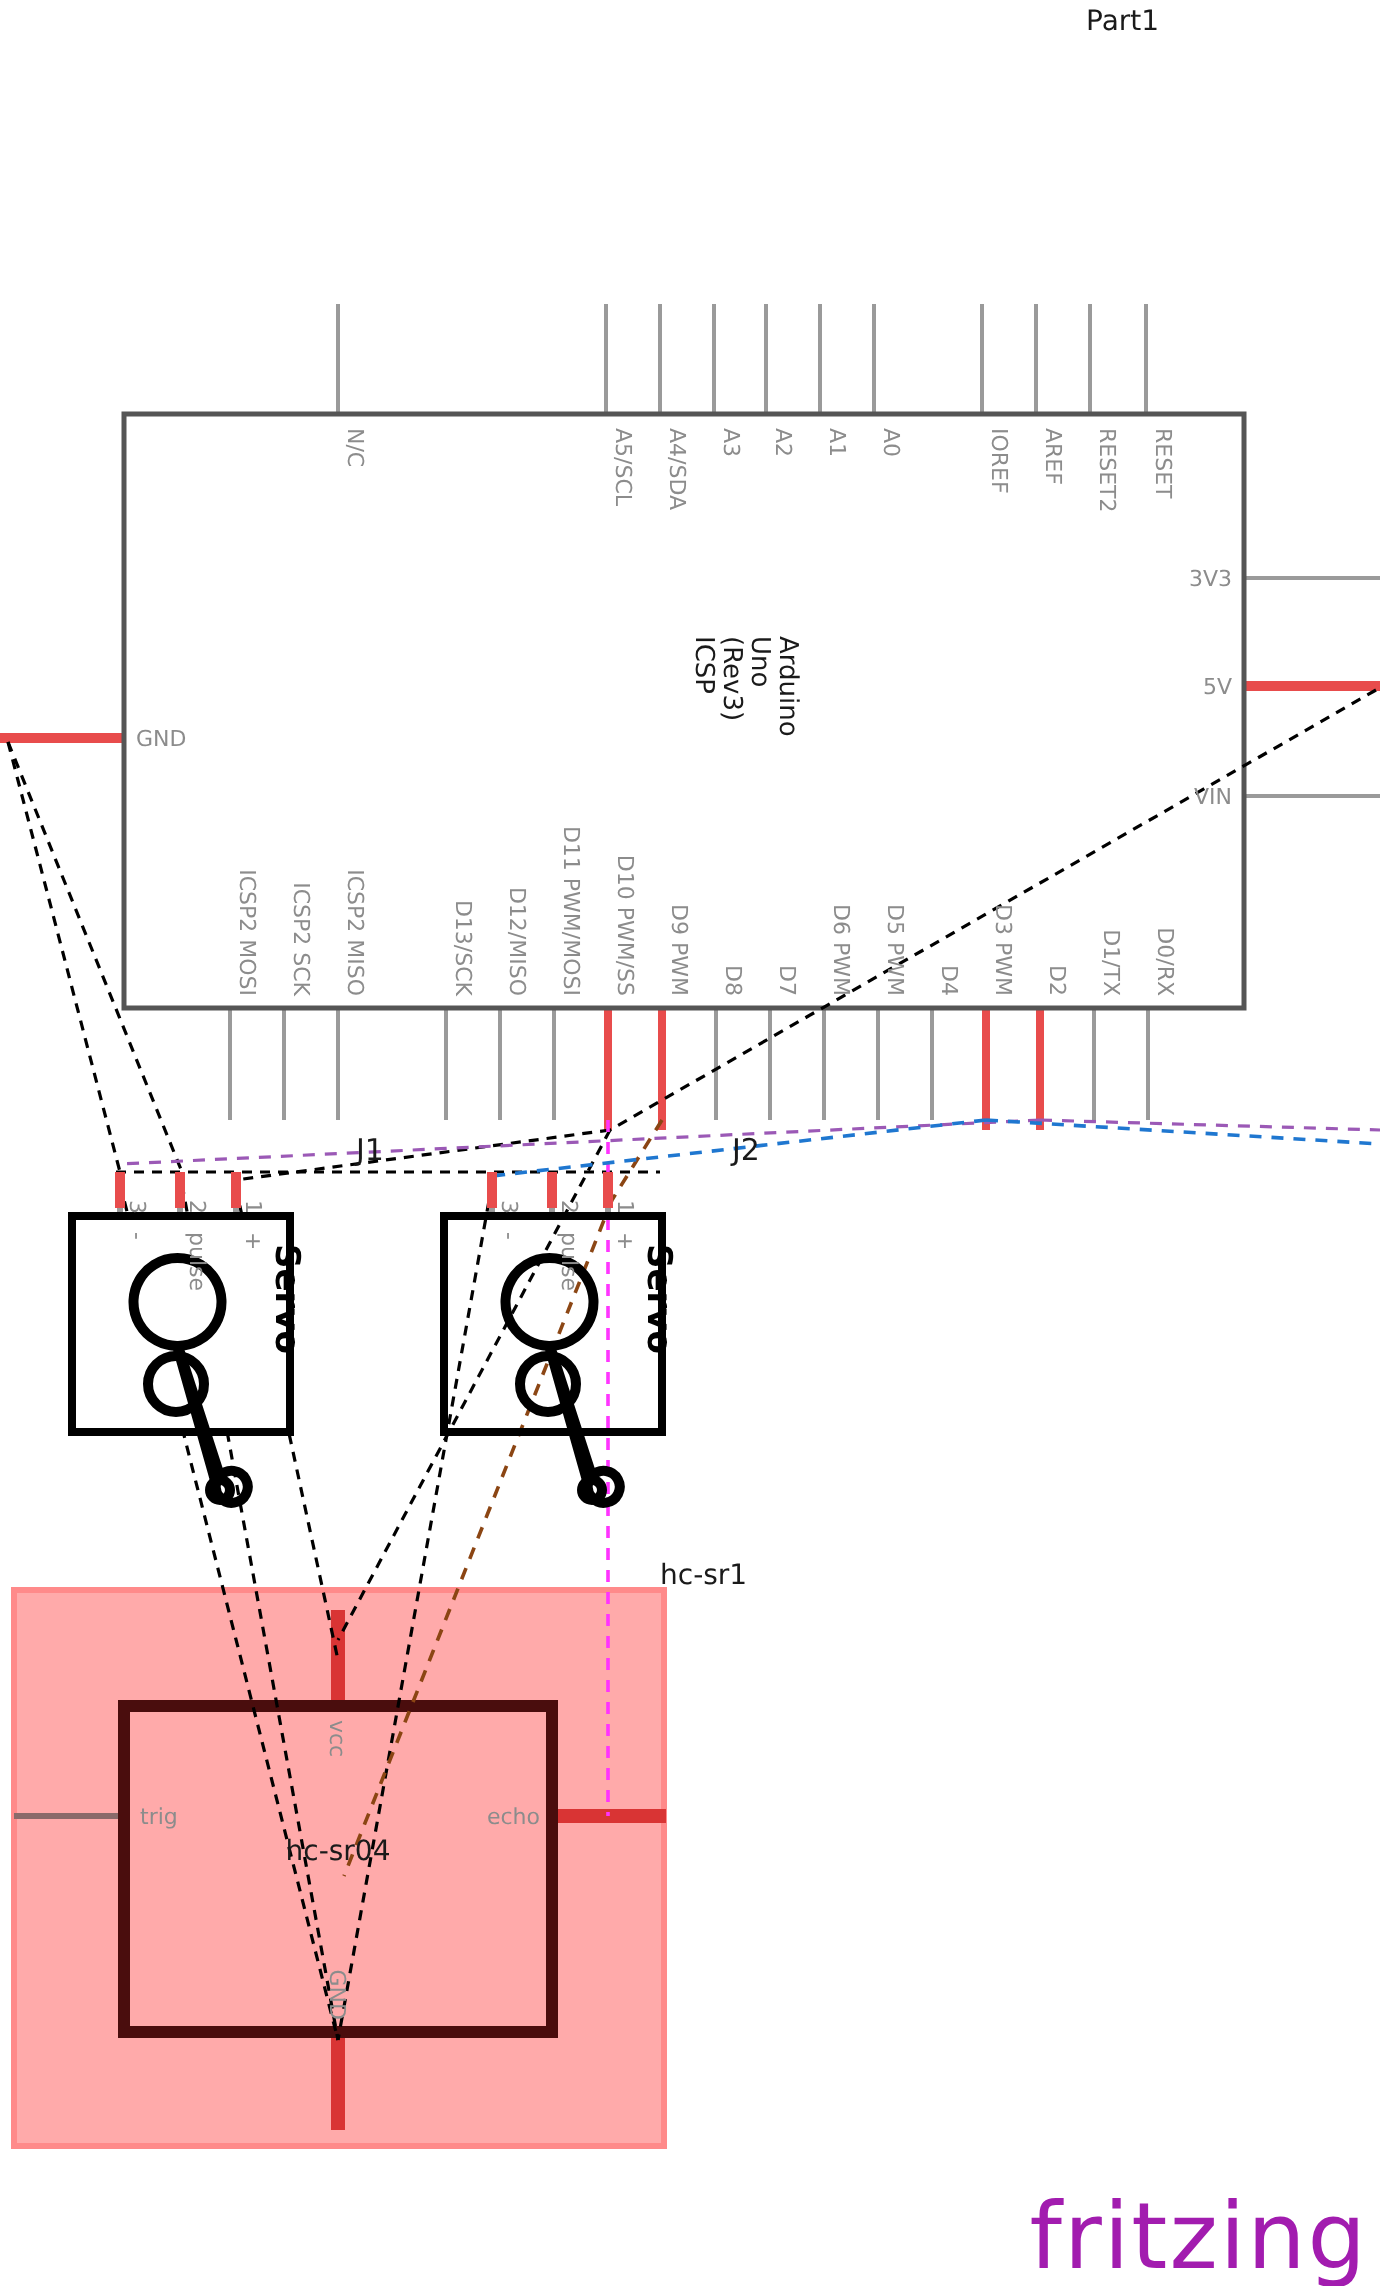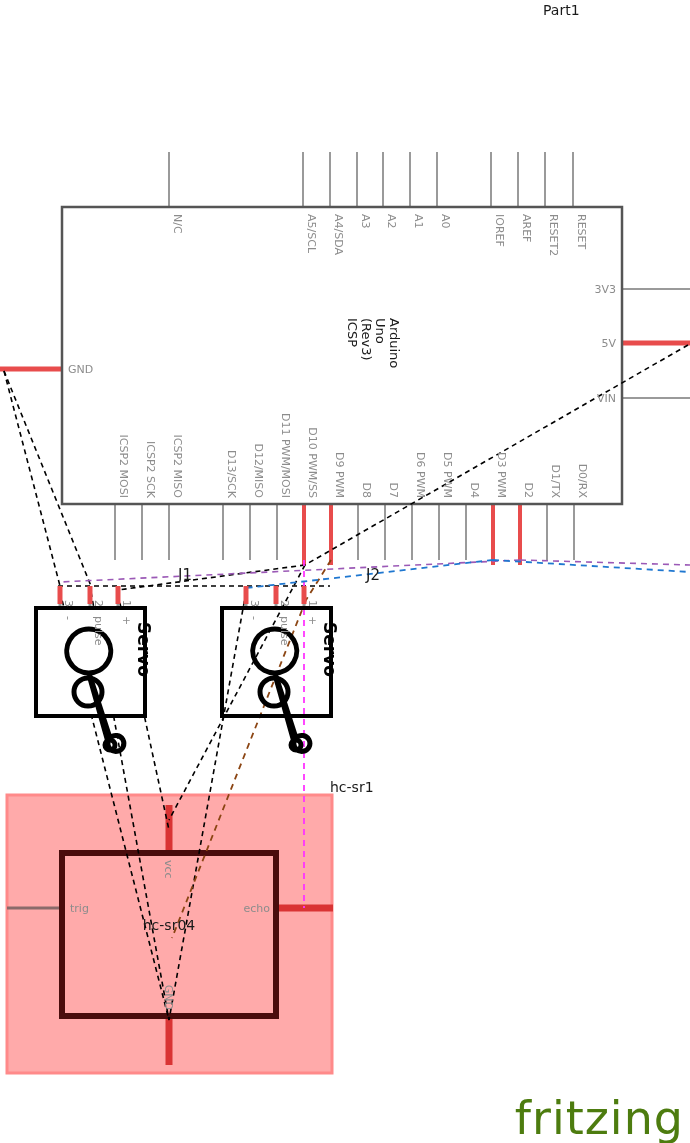--- a/index.html
+++ b/index.html
@@ -52,21 +52,21 @@
   }
   .hcname {
     font-size: 14px;
     fill: #1a1a1a;
   }
   #fritzing-logo {
     position: absolute;
     right: 6px;
     bottom: 2px;
     font-size: 46px;
-    color: #4d7c0f;
+    color: #a21caf;
     font-family: "DejaVu Sans", "Liberation Sans", sans-serif;
     letter-spacing: 1px;
     line-height: 1;
   }
 </style>
 </head>
 <body>
 
 <div id="canvas">
 

